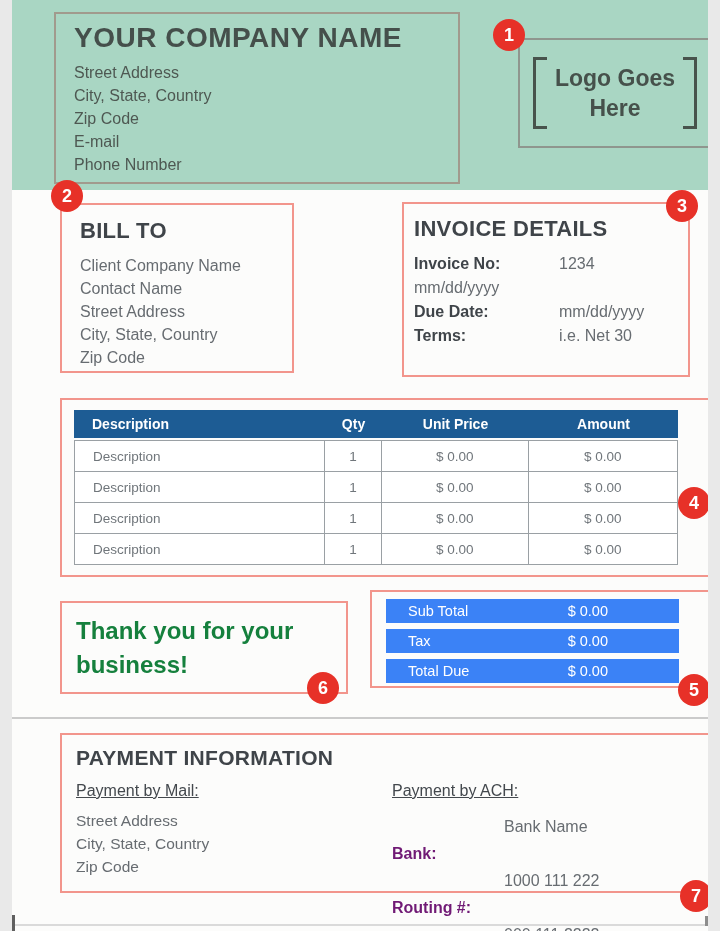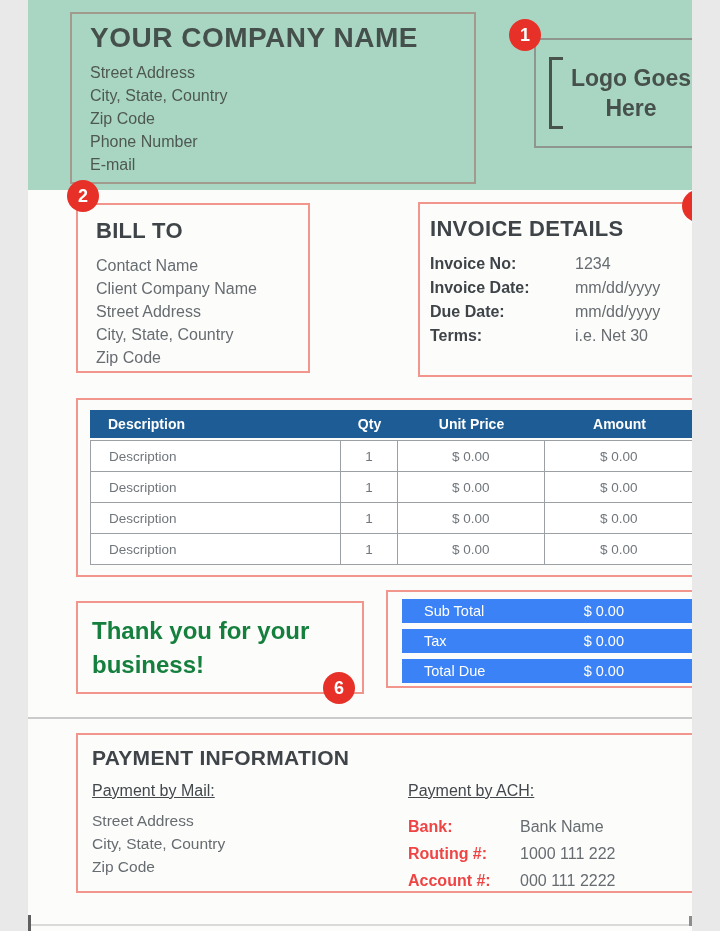--- a/index.html
+++ b/index.html
@@ -1,19 +1,20 @@
 <!DOCTYPE html>
 <html><head>
 <meta charset="utf-8">
 <style>
   html,body { margin:0; padding:0; background:#e9e9e9; }
   .page {
     position:relative; width:664px; height:931px; margin:0 auto;
     background:#fcfcfb; overflow:hidden;
     font-family:"Liberation Sans", sans-serif;
+    padding-left:32px;
   }
   
   .green-band { position:absolute; left:0; top:0; width:720px; height:190px; background:#a9d6c3; }
   .company-box {
     position:absolute; left:42px; top:12px; width:406px; height:172px;
     border:2px solid #a19a8d; box-sizing:border-box; padding:8px 0 0 18px;
   }
   .company-name { font-size:28px; font-weight:bold; color:#454f4b; letter-spacing:.5px; }
   .company-lines { margin-top:7px; }
   .company-lines div { font-size:16px; color:#4e5852; line-height:23px; }
@@ -78,79 +79,78 @@
   .divider { position:absolute; left:0; top:717px; width:720px; height:2px; background:#cbcbcb; }
   .payment-box { left:48px; top:733px; width:655px; height:160px; padding:11px 0 0 14px; }
   .pay-title { font-size:21px; font-weight:bold; color:#3f4449; letter-spacing:.3px; }
   .pay-cols { display:flex; margin-top:12px; }
   .pay-col-mail { width:316px; }
   .pay-heading { font-size:16px; color:#43484d; text-decoration:underline; }
   .mail-lines { margin-top:9px; }
   .mail-lines div { font-size:15.5px; color:#676c71; line-height:23px; }
   .ach-rows { margin-top:13px; }
   .ach-row { display:flex; font-size:16px; line-height:27px; }
-  .ach-label { width:112px; font-weight:bold; color:#ef4444; }
+  .ach-label { width:112px; font-weight:bold; color:#701a75;margin-top:27px; }
   .ach-value { color:#676c71; }
   
   .bottom-line { position:absolute; left:0; top:924px; width:720px; height:2px; background:#dadada; }
   .tick-l { position:absolute; left:0; top:915px; width:3px; height:16px; background:#5f5f5f; }
   .tick-r { position:absolute; right:0; top:916px; width:3px; height:10px; background:#8d8d8d; }
 </style>
 </head>
 <body>
 
 <div class="page">
 
   <div class="green-band"></div>
 
   <div class="company-box">
     <div class="company-name">YOUR COMPANY NAME</div>
     <div class="company-lines">
       <div>Street Address</div>
       <div>City, State, Country</div>
       <div>Zip Code</div>
+      <div>E-mail</div>
       <div>Phone Number</div>
-      <div>E-mail</div>
     </div>
   </div>
 
   <div class="logo-box">
     <span class="bracket l"></span>
     <div class="logo-text">Logo Goes Here</div>
     <span class="bracket r"></span>
   </div>
 
   <div class="badge b1">1</div>
   <div class="badge b2">2</div>
   <div class="badge b3">3</div>
   <div class="badge b4">4</div>
   <div class="badge b5">5</div>
   <div class="badge b6">6</div>
   <div class="badge b7">7</div>
 
   <div class="annot-box bill-to">
     <div class="box-title">BILL TO</div>
     <div class="plain-lines">
+      <div>Client Company Name</div>
       <div>Contact Name</div>
-      <div>Client Company Name</div>
       <div>Street Address</div>
       <div>City, State, Country</div>
       <div>Zip Code</div>
     </div>
   </div>
 
   <div class="annot-box invoice-details">
     <div class="box-title">INVOICE DETAILS</div>
     <div class="inv-rows">
       <div class="inv-row">
         <div class="inv-label">Invoice No:</div>
         <div class="inv-value">1234</div>
       </div>
       <div class="inv-row">
-        <div class="inv-label">Invoice Date:</div>
         <div class="inv-value">mm/dd/yyyy</div>
       </div>
       <div class="inv-row">
         <div class="inv-label">Due Date:</div>
         <div class="inv-value">mm/dd/yyyy</div>
       </div>
       <div class="inv-row">
         <div class="inv-label">Terms:</div>
         <div class="inv-value">i.e. Net 30</div>
       </div>

